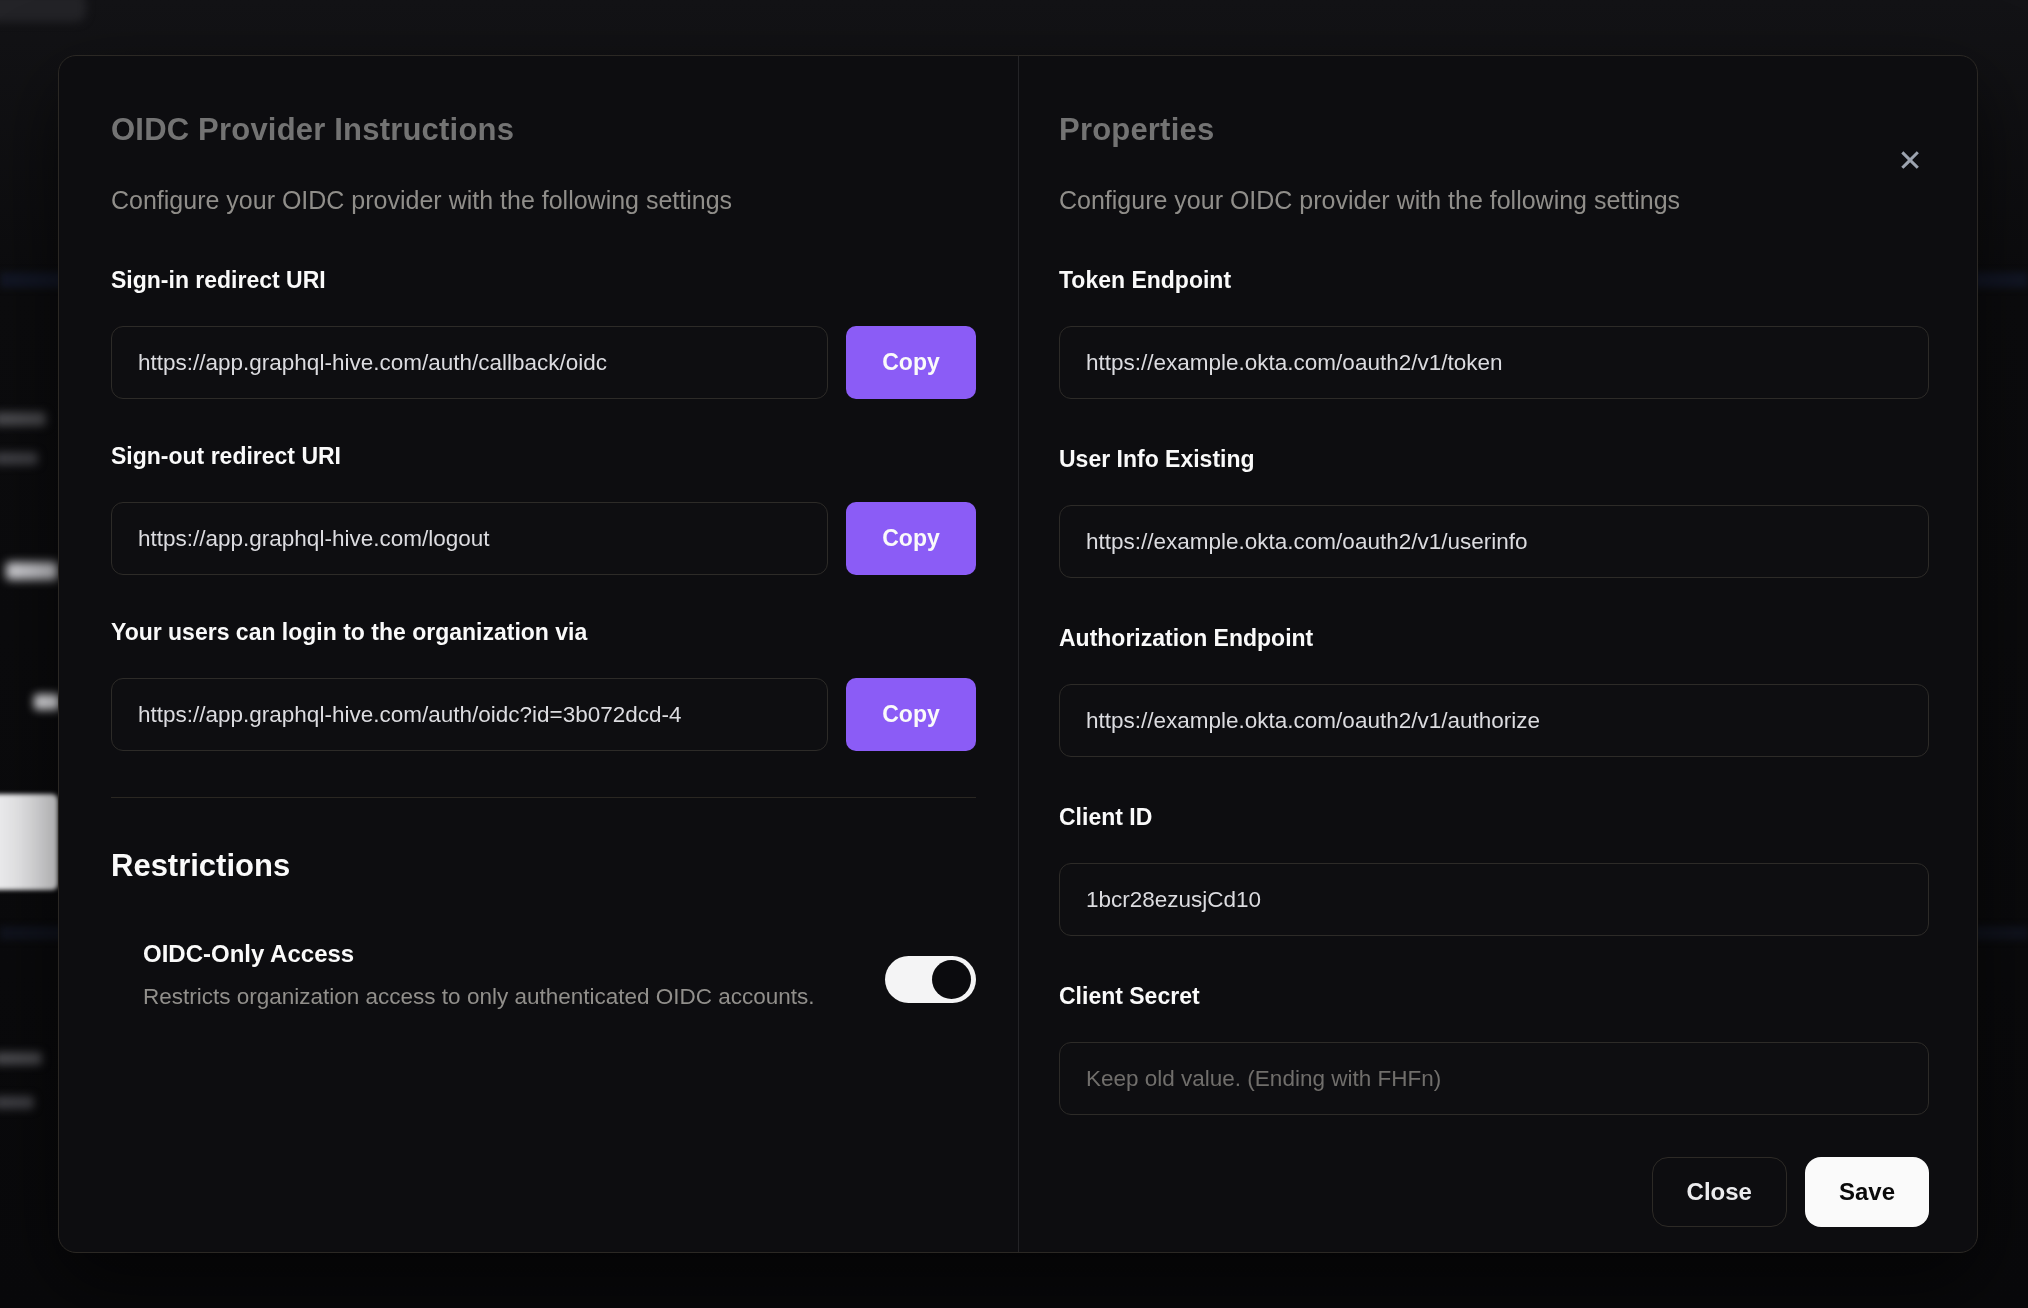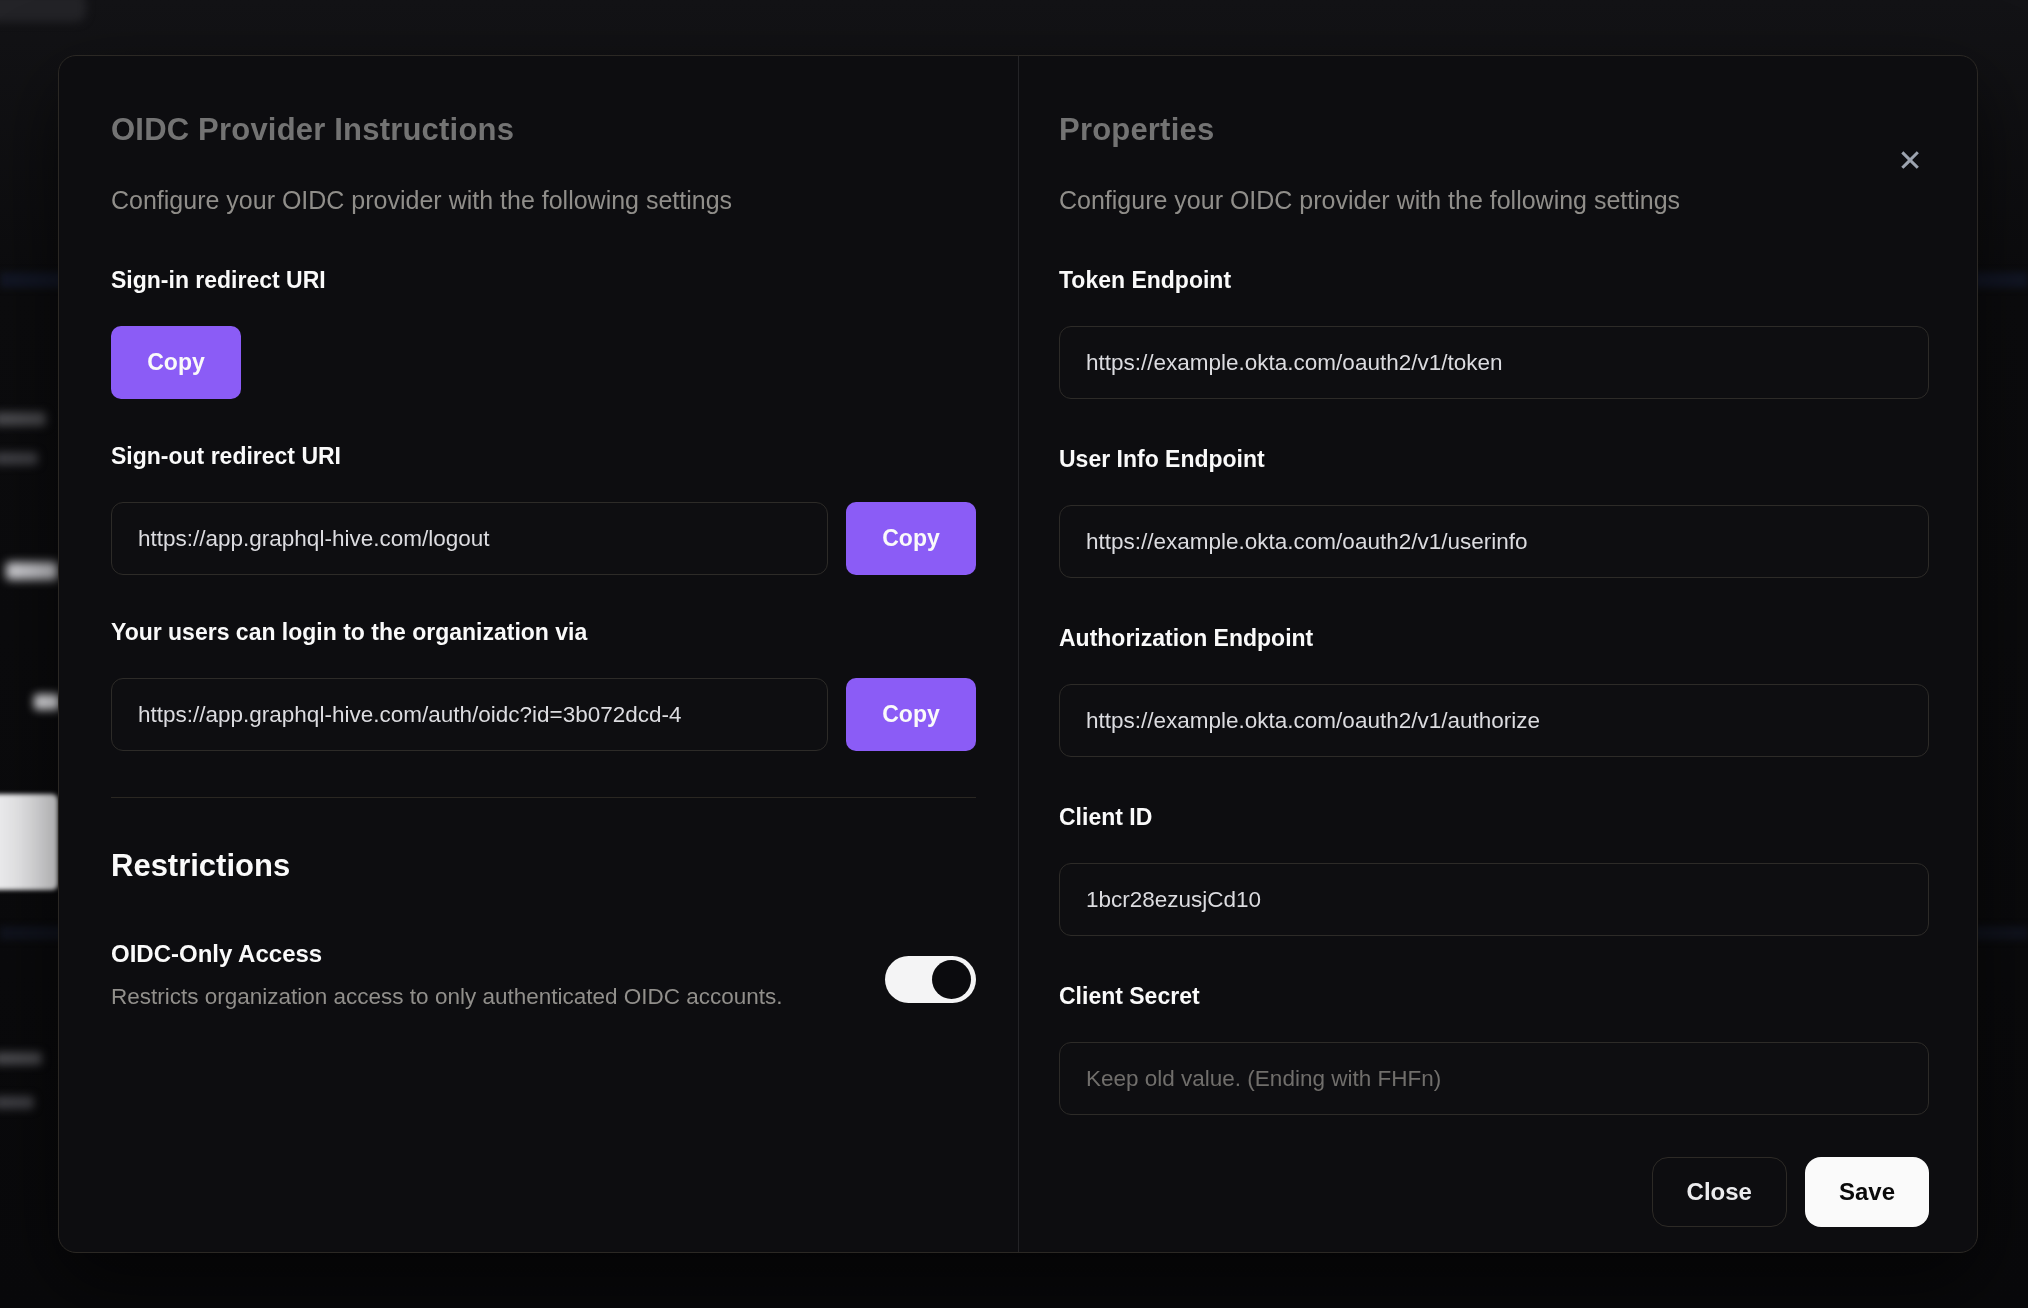--- a/index.html
+++ b/index.html
@@ -57,21 +57,21 @@
   .copy-btn {
     flex:none; width:130px; height:73px; background:#8b5cf6; border:none; border-radius:10px;
     color:#fafafa; font-size:23px; font-weight:600; cursor:pointer;
     font-family:"Liberation Sans", sans-serif;
   }
 
   .divider { border:none; border-top:1px solid #2a2722; margin:46px 0 0 0; }
 
   .restrictions-title { color:#fafafa; font-size:31px; font-weight:700; margin-top:50px; }
 
-  .toggle-row { display:flex; justify-content:space-between; align-items:flex-start; margin-top:56px; }
+  .toggle-row { display:flex; justify-content:space-between; align-items:flex-start; margin-top:56px;margin-left:32px; }
   .toggle-label { color:#fafafa; font-size:24px; font-weight:700; }
   .toggle-desc { color:#918f8b; font-size:22.5px; line-height:34px; margin-top:12px; }
 
   .toggle {
     flex:none; width:91px; height:47px; border-radius:24px; background:#f4f4f5;
     position:relative; margin-top:16px; margin-left:24px; cursor:pointer; border:none;
   }
   .toggle .knob {
     position:absolute; top:4px; right:5px; width:39px; height:39px; border-radius:50%;
     background:#0b0b0e;
@@ -100,20 +100,21 @@
 <div class="modal">
 
   <button class="close-btn">✕</button>
 
   <div class="col-left">
     <div class="section-title">OIDC Provider Instructions</div>
     <div class="section-subtitle">Configure your OIDC provider with the following settings</div>
 
     <div class="field-label">Sign-in redirect URI</div>
     <div class="input-row">
+      <input class="text-input" type="text" readonly="" value="https://app.graphql-hive.com/auth/callback/oidc" style="">
       <button class="copy-btn">Copy</button>
     </div>
 
     <div class="field-label">Sign-out redirect URI</div>
     <div class="input-row">
       <input class="text-input" type="text" readonly="" value="https://app.graphql-hive.com/logout" style="">
       <button class="copy-btn">Copy</button>
     </div>
 
     <div class="field-label">Your users can login to the organization via</div>
@@ -141,21 +142,21 @@
 
   <div class="col-right">
     <div class="section-title">Properties</div>
     <div class="section-subtitle">Configure your OIDC provider with the following settings</div>
 
     <div class="field-label">Token Endpoint</div>
     <div class="input-row" style="margin-bottom:47px">
       <input class="text-input" type="text" value="https://example.okta.com/oauth2/v1/token" style="">
     </div>
 
-    <div class="field-label">User Info Endpoint</div>
+    <div class="field-label">User Info Existing</div>
     <div class="input-row" style="margin-bottom:47px">
       <input class="text-input" type="text" value="https://example.okta.com/oauth2/v1/userinfo" style="">
     </div>
 
     <div class="field-label">Authorization Endpoint</div>
     <div class="input-row" style="margin-bottom:47px">
       <input class="text-input" type="text" value="https://example.okta.com/oauth2/v1/authorize" style="">
     </div>
 
     <div class="field-label">Client ID</div>

